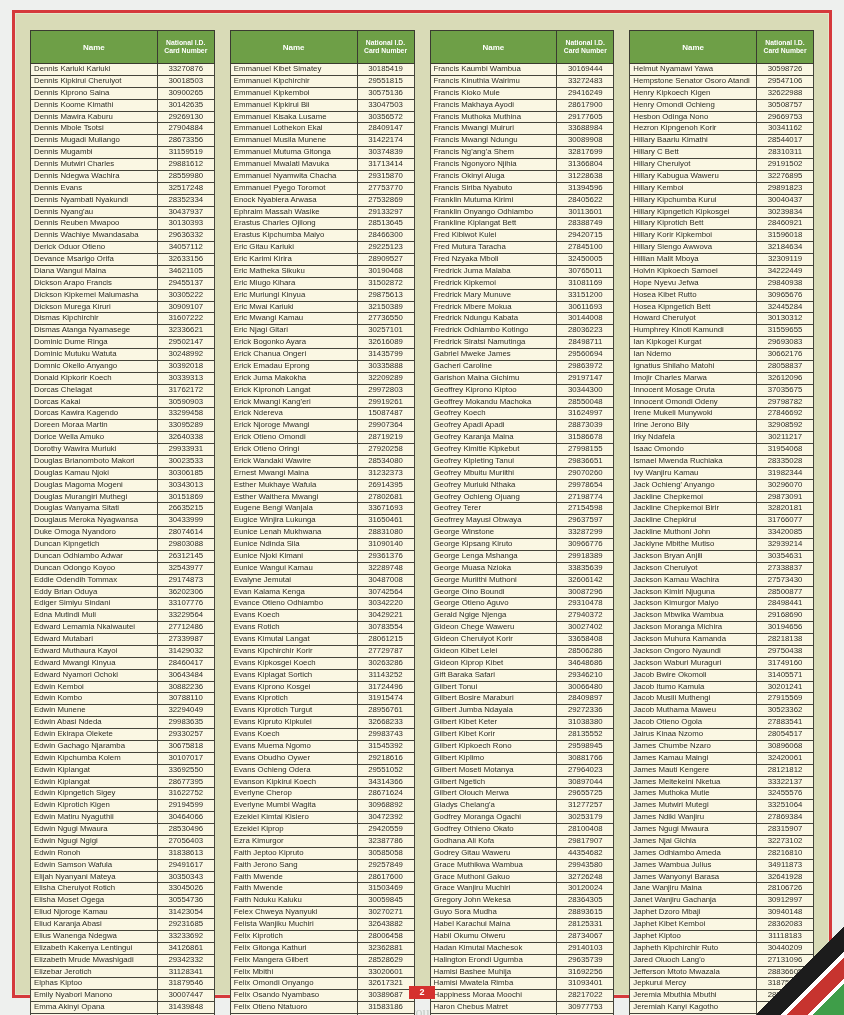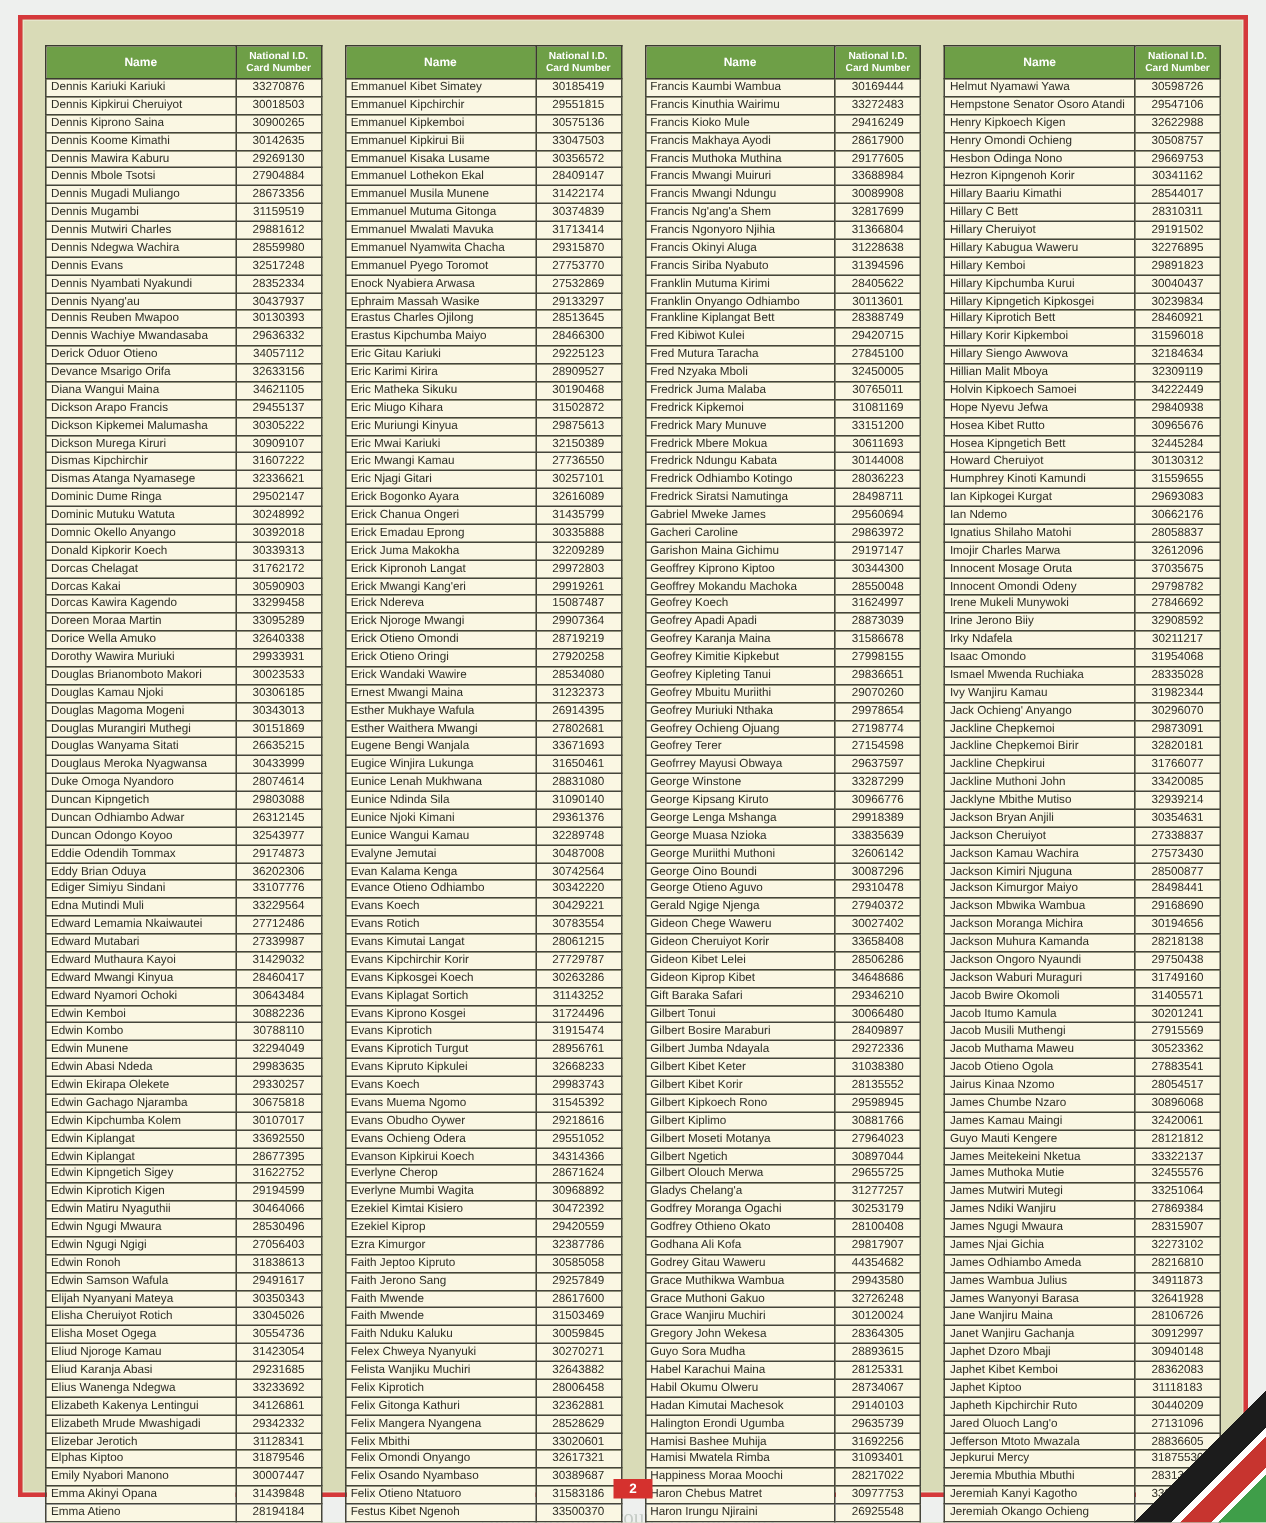--- a/index.html
+++ b/index.html
@@ -30,21 +30,21 @@
     table-layout:fixed;
   }
   th, td {
     border:1px solid #45453b;
     overflow:hidden;
     white-space:nowrap;
   }
   thead th {
     background:#6e9f47;
     color:#ffffff;
-    height:22px;
+    height:33px;
     vertical-align:middle;
     text-align:center;
     border-color:#3a3a30;
   }
   th.name-h { font-size:8px; font-weight:bold; }
   th.id-h   { font-size:6.8px; font-weight:bold; width:57px; white-space:normal; line-height:1.15; }
   tbody td {
     height:10.88px;
     background:#faf7e3;
     color:#2e2e26;
@@ -740,21 +740,21 @@
             </tr>
             <tr>
               <td class="name-cell">Felix  Kiprotich</td>
               <td class="id-cell">28006458</td>
             </tr>
             <tr>
               <td class="name-cell">Felix Gitonga Kathuri</td>
               <td class="id-cell">32362881</td>
             </tr>
             <tr>
-              <td class="name-cell">Felix Mangera Nyangena</td>
+              <td class="name-cell">Felix Mangera Gilbert</td>
               <td class="id-cell">28528629</td>
             </tr>
             <tr>
               <td class="name-cell">Felix Mbithi</td>
               <td class="id-cell">33020601</td>
             </tr>
             <tr>
               <td class="name-cell">Felix Omondi Onyango</td>
               <td class="id-cell">32617321</td>
             </tr>
@@ -1358,21 +1358,21 @@
             </tr>
             <tr>
               <td class="name-cell">James Chumbe Nzaro</td>
               <td class="id-cell">30896068</td>
             </tr>
             <tr>
               <td class="name-cell">James Kamau Maingi</td>
               <td class="id-cell">32420061</td>
             </tr>
             <tr>
-              <td class="name-cell">Guyo Mauti Kengere</td>
+              <td class="name-cell">James Mauti Kengere</td>
               <td class="id-cell">28121812</td>
             </tr>
             <tr>
               <td class="name-cell">James Meitekeini Nketua</td>
               <td class="id-cell">33322137</td>
             </tr>
             <tr>
               <td class="name-cell">James Muthoka Mutie</td>
               <td class="id-cell">32455576</td>
             </tr>

